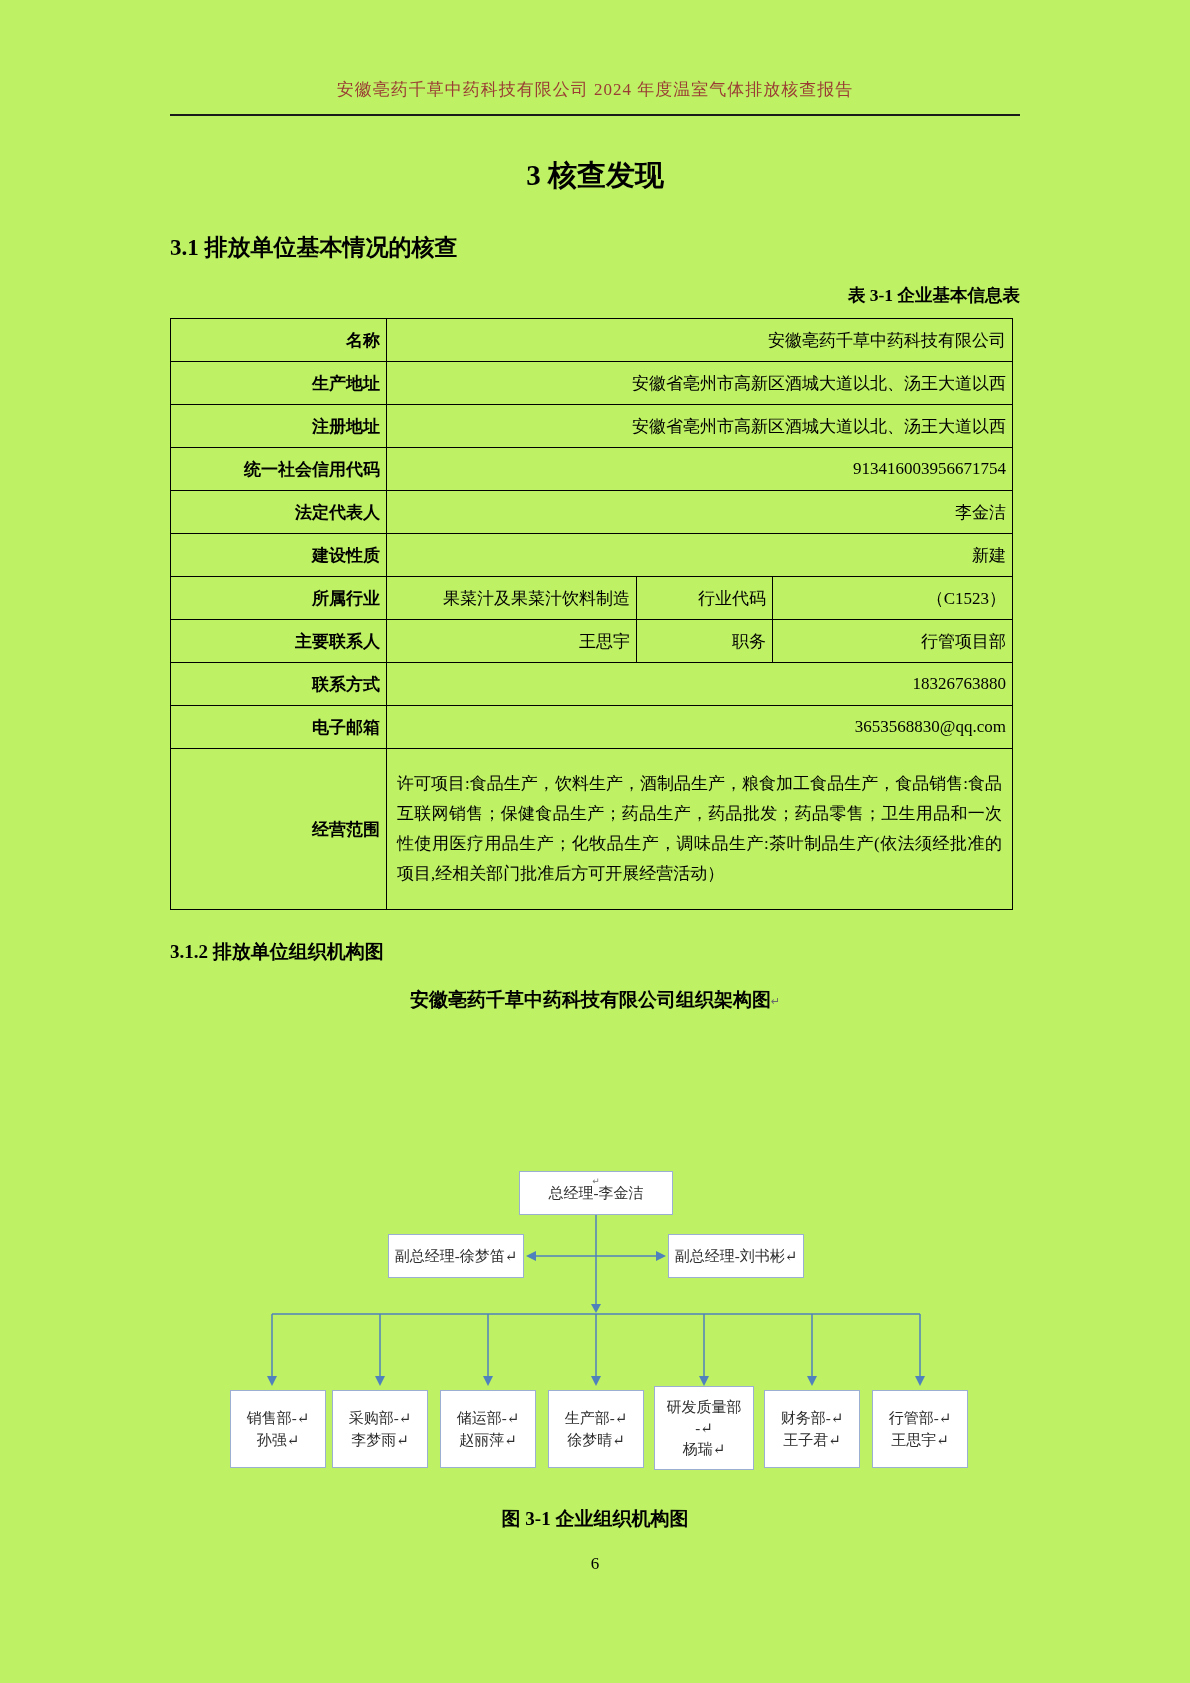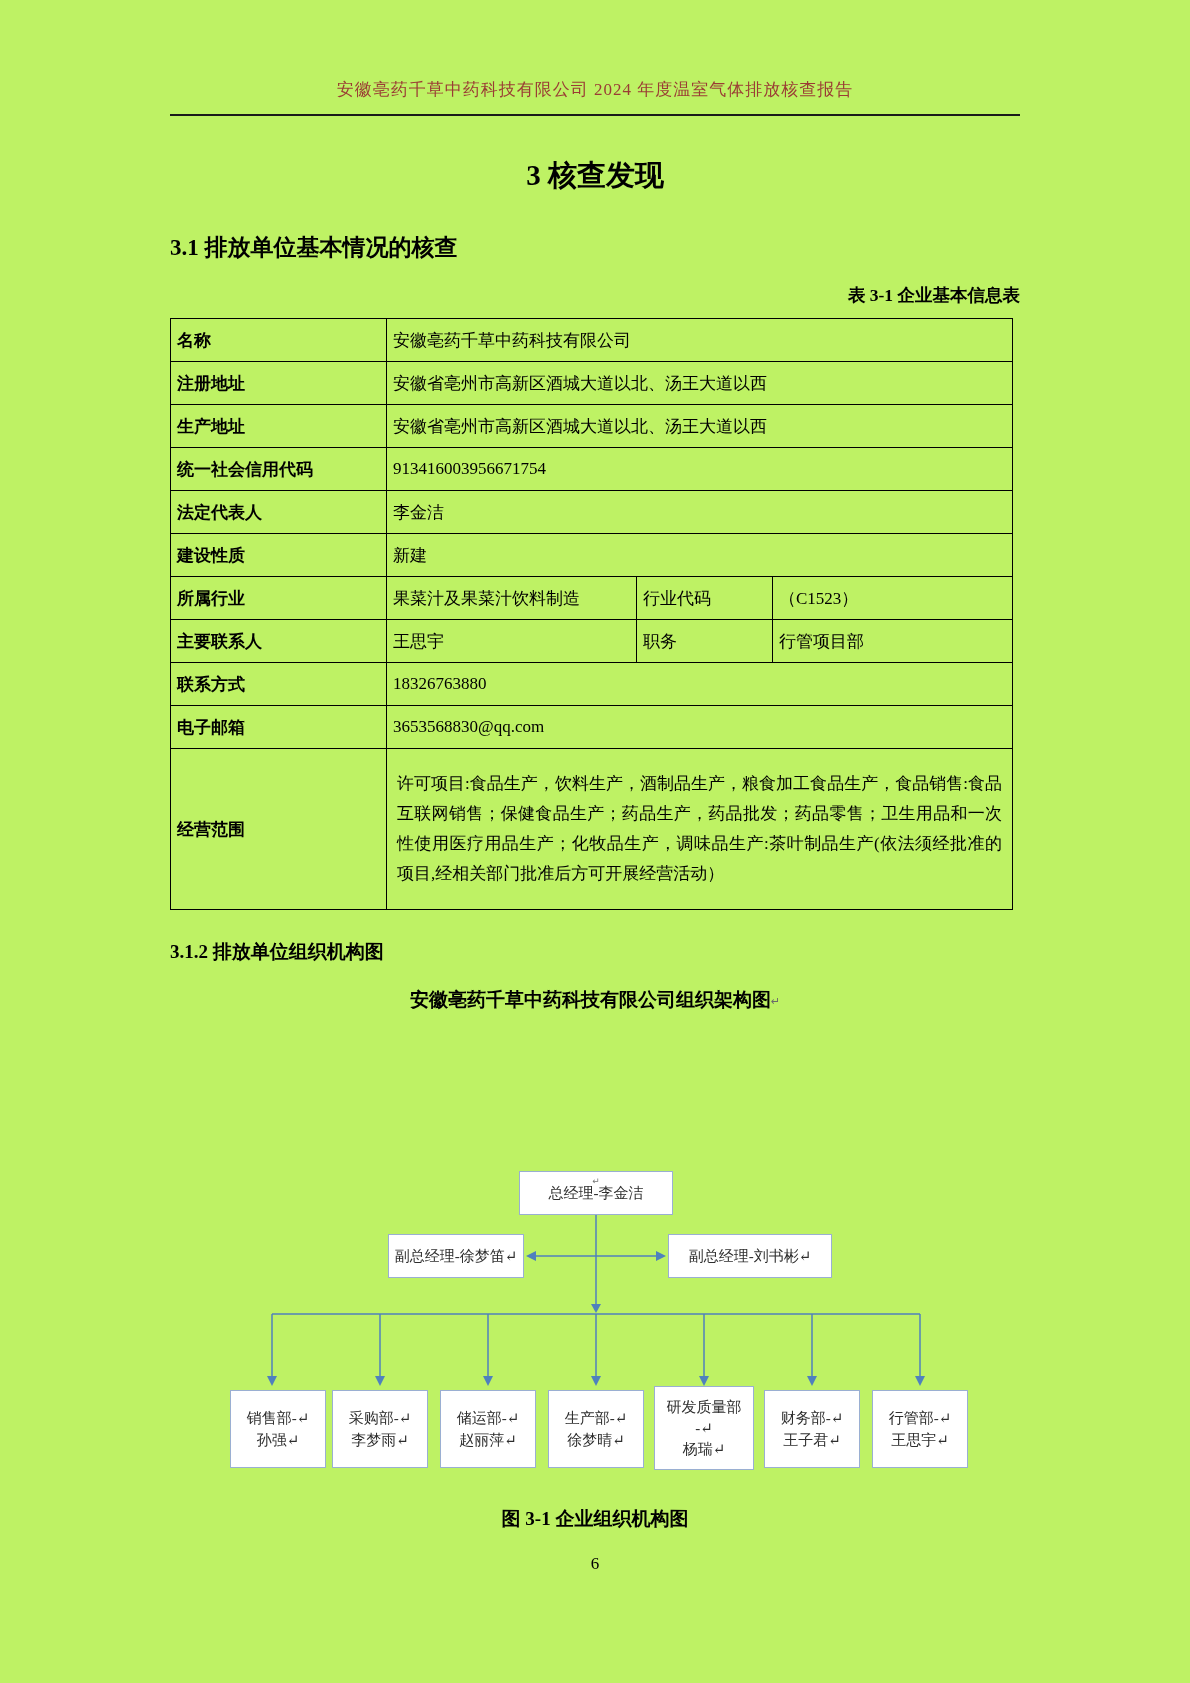--- a/index.html
+++ b/index.html
@@ -57,21 +57,21 @@
   
   table.info{
     margin-top:12px;
     width:842px;
     border-collapse:collapse;
     table-layout:fixed;
     font-size:17px;
   }
   table.info td{
     border:1.6px solid #000;
-    text-align:left;
+    text-align:right;
     vertical-align:middle;
     padding:2px 6px;
     height:43px;
     box-sizing:border-box;
   }
   table.info td.lbl{font-weight:bold;}
   table.info td.scope-val{
     text-align:justify;
     text-justify:inter-ideograph;
     line-height:30px;
@@ -135,25 +135,25 @@
           <col class="c2">
           <col class="c3">
           <col class="c4">
         </colgroup>
       <tbody>
         <tr>
           <td class="lbl">名称</td>
           <td colspan="3">安徽亳药千草中药科技有限公司</td>
         </tr>
         <tr>
+          <td class="lbl">生产地址</td>
+          <td colspan="3">安徽省亳州市高新区酒城大道以北、汤王大道以西</td>
+        </tr>
+        <tr>
           <td class="lbl">注册地址</td>
-          <td colspan="3">安徽省亳州市高新区酒城大道以北、汤王大道以西</td>
-        </tr>
-        <tr>
-          <td class="lbl">生产地址</td>
           <td colspan="3">安徽省亳州市高新区酒城大道以北、汤王大道以西</td>
         </tr>
         <tr>
           <td class="lbl">统一社会信用代码</td>
           <td colspan="3">913416003956671754</td>
         </tr>
         <tr>
           <td class="lbl">法定代表人</td>
           <td colspan="3">李金洁</td>
         </tr>
@@ -222,21 +222,21 @@
       </g>
     </svg>
 
     <div class="org-box" style="left:519px;top:11px;width:154px;height:44px;">
       <span class="ceo-mark">↵</span>
       <span>总经理-李金洁</span>
     </div>
     <div class="org-box" style="left:388px;top:74px;width:136px;height:44px;">
       <span>副总经理-徐梦笛↵</span>
     </div>
-    <div class="org-box" style="left:668px;top:74px;width:164px;height:44px;">
+    <div class="org-box" style="left:668px;top:74px;width:136px;height:44px;">
       <span>副总经理-刘书彬↵</span>
     </div>
 
     <div class="org-box" style="left:230px;top:230px;width:96px;height:78px;">
       <span><span>销售部-↵</span><br><span>孙强↵</span></span>
     </div>
     <div class="org-box" style="left:332px;top:230px;width:96px;height:78px;">
       <span><span>采购部-↵</span><br><span>李梦雨↵</span></span>
     </div>
     <div class="org-box" style="left:440px;top:230px;width:96px;height:78px;">

